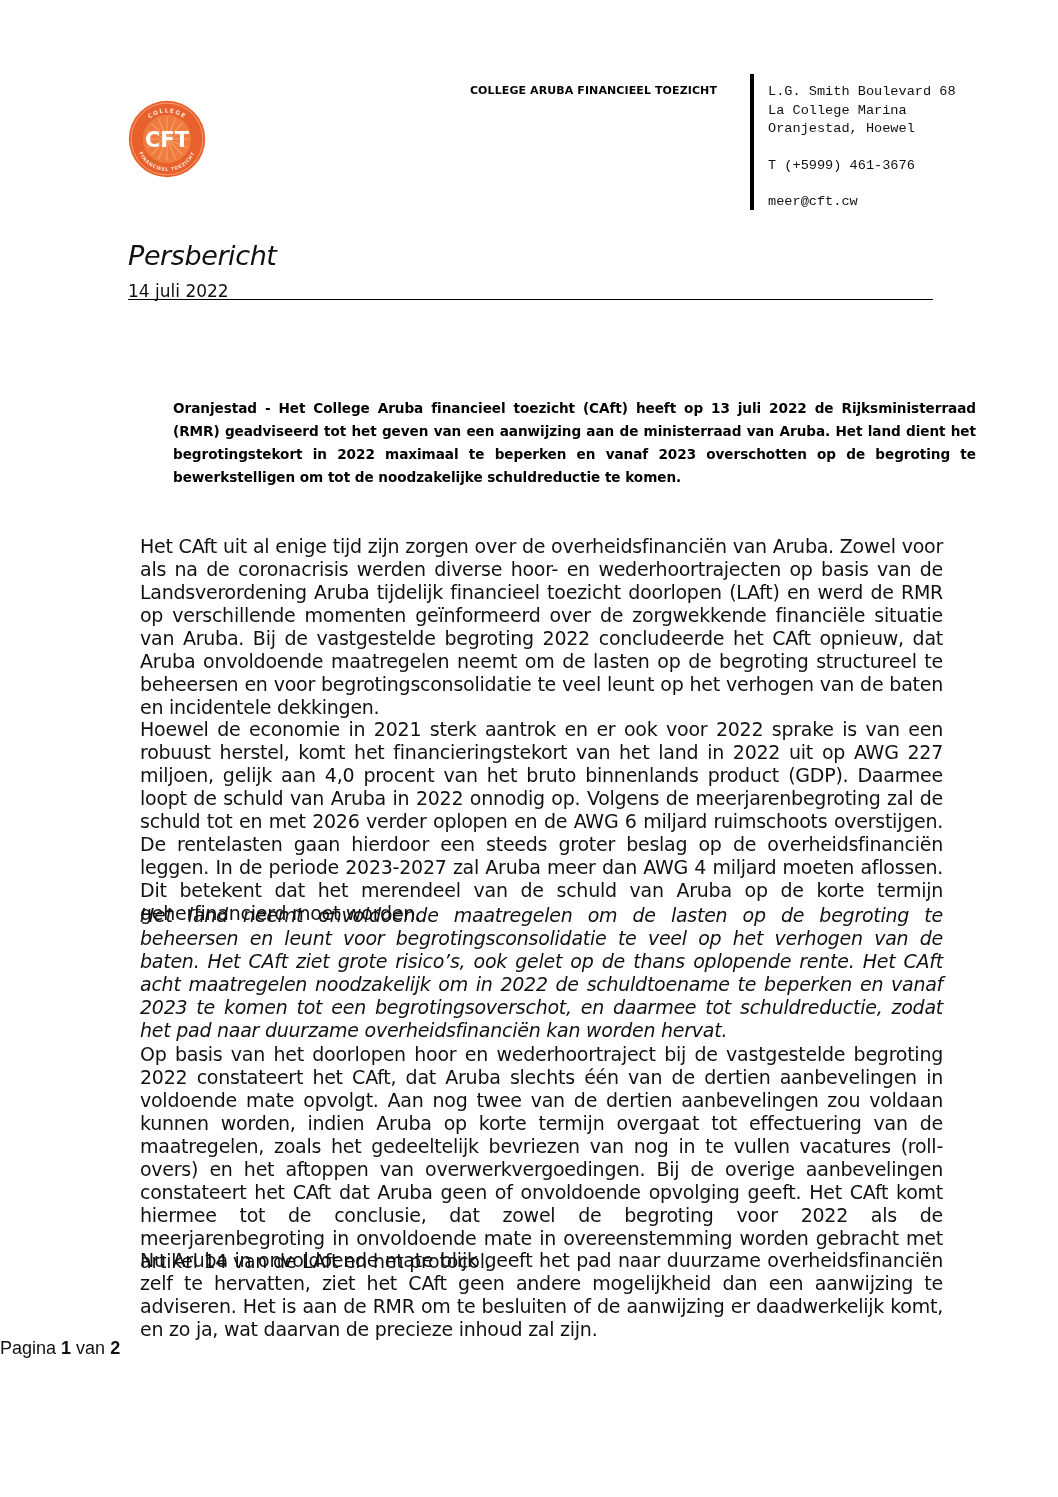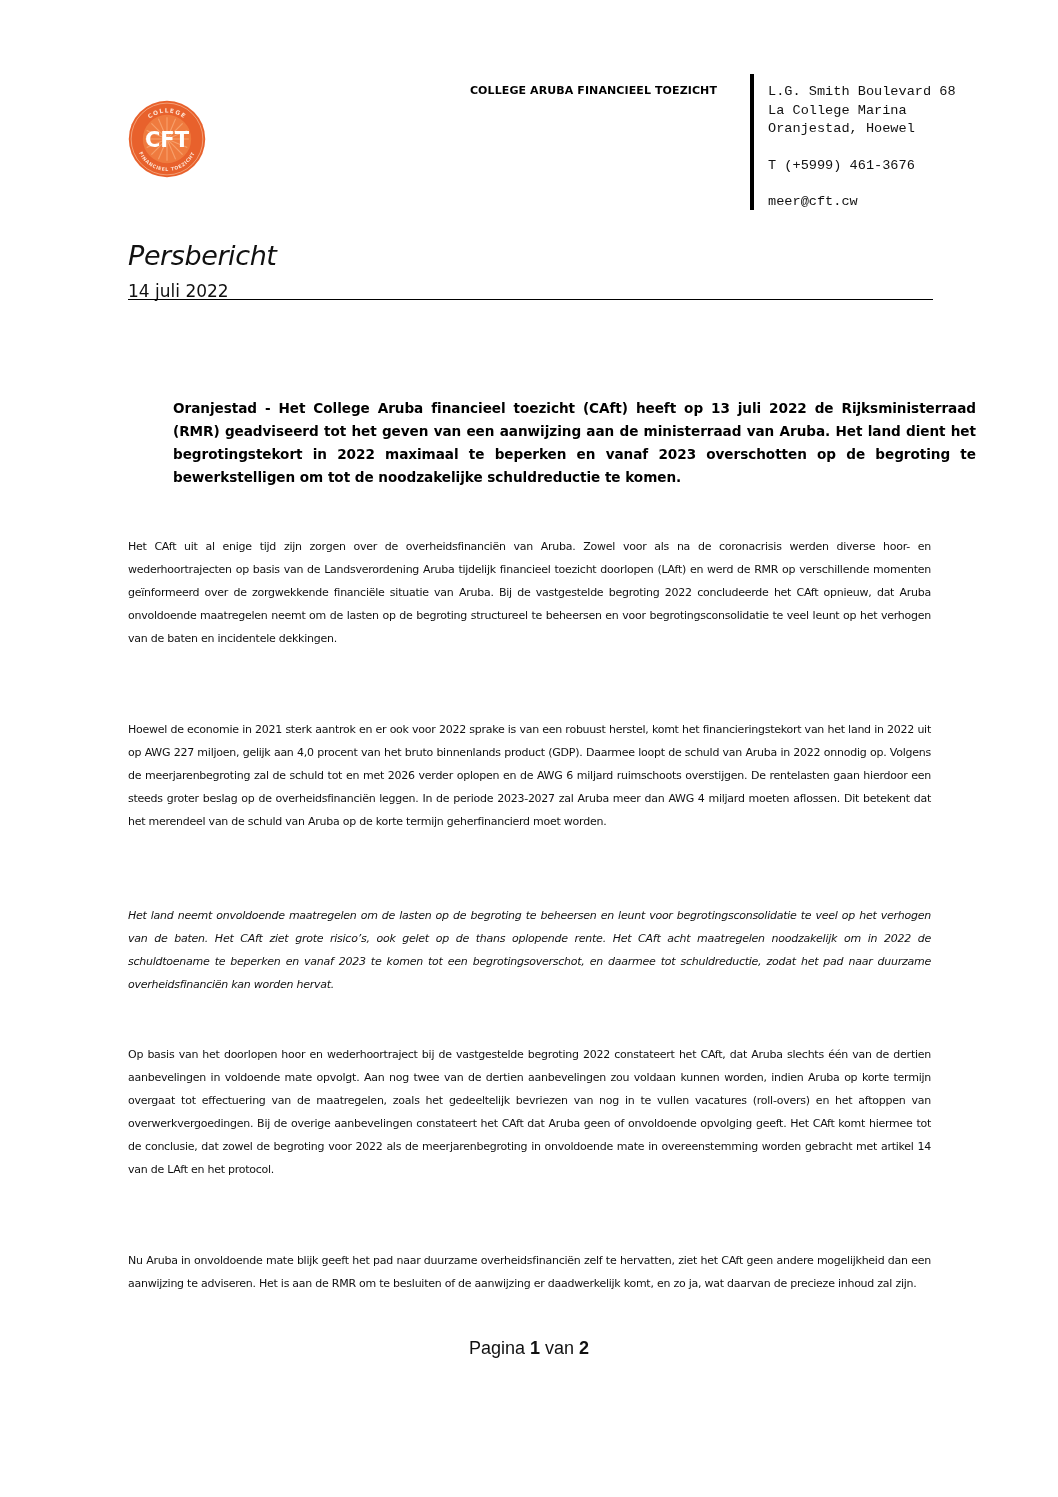--- a/index.html
+++ b/index.html
@@ -17,28 +17,28 @@
     .address .gap { height: 18px; }
 
     .doc-type { position: absolute; left: 128px; top: 240px; font-family: "DejaVu Sans", sans-serif; font-size: 27px; font-weight: normal; letter-spacing: -0.4px; color: #111; font-style: italic; }
     .doc-date { position: absolute; left: 128px; top: 281px; font-family: "DejaVu Sans", sans-serif; font-size: 17px; color: #111; }
     .rule { position: absolute; left: 128px; top: 299px; width: 805px; height: 1px; background: #000; }
 
     .headline { position: absolute; left: 128px; top: 323px; width: 803px; font-family: "DejaVu Sans", sans-serif; font-weight: bold; font-size: 17.6px; line-height: 24px; text-align: justify; letter-spacing: -0.2px; }
 
     .lead { position: absolute; left: 128px; top: 397px; width: 803px; font-family: "DejaVu Sans", sans-serif; font-weight: bold; font-size: 13.6px; line-height: 23px; text-align: justify; letter-spacing: -0.05px; margin-left: 45px; }
 
-    .para { position: absolute; left: 128px; width: 803px; font-family: "DejaVu Sans", sans-serif; font-size: 11px; line-height: 23px; text-align: justify; letter-spacing: -0.25px; color: #111; }
+    .para { position: absolute; left: 140px; width: 803px; font-family: "DejaVu Sans", sans-serif; font-size: 19px; line-height: 23px; text-align: justify; letter-spacing: -0.25px; color: #111; }
     .p1 { top: 535px; }
     .p2 { top: 718px; }
     .p3 { top: 904px; font-style: italic; }
     .p4 { top: 1043px; }
     .p5 { top: 1249px; }
 
-    .footer { position: absolute; left: 0; width: 1058px; top: 1338px; text-align: center; font-family: "Liberation Sans", sans-serif; font-size: 18px; color: #111; }
+    .footer { position: absolute; left: 0; width: 1058px; top: 1338px; font-family: "Liberation Sans", sans-serif; font-size: 18px; color: #111; }
     .footer b { font-weight: bold; }
   </style>
 </head>
 <body>
 
 <div class="page">
 
   <svg class="logo" viewBox="0 0 100 100">
     <circle cx="50" cy="50" r="49" fill="#e8612c"></circle>
     <circle cx="50" cy="50" r="46" fill="none" stroke="#f6b08a" stroke-width="1"></circle>

